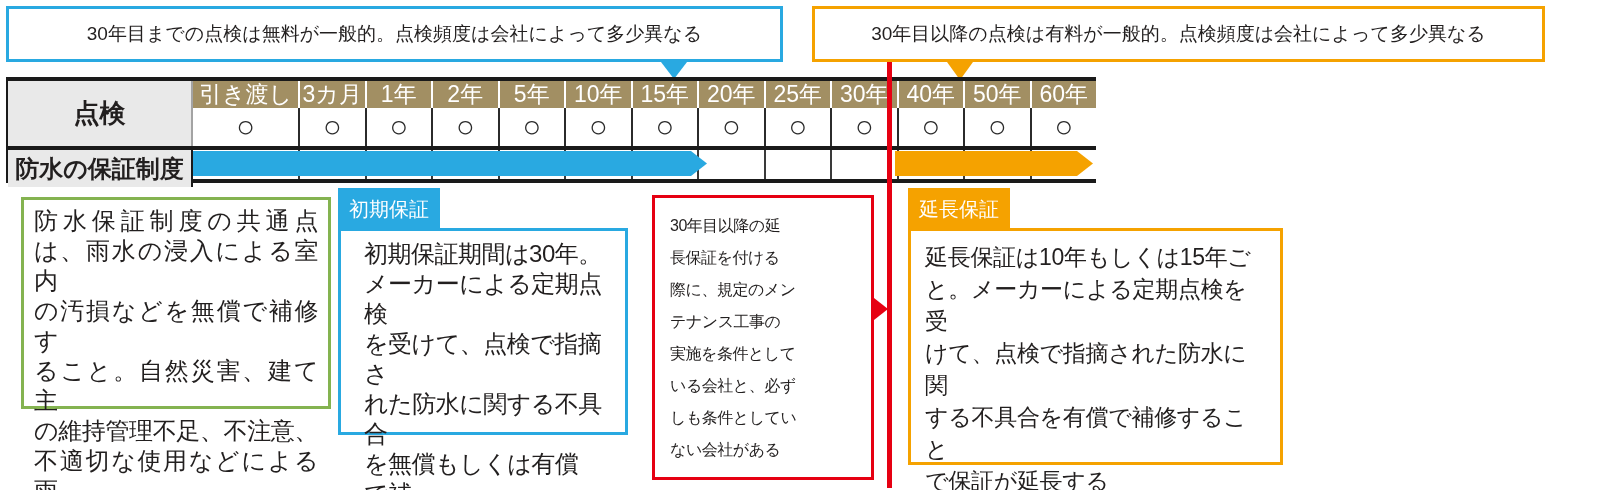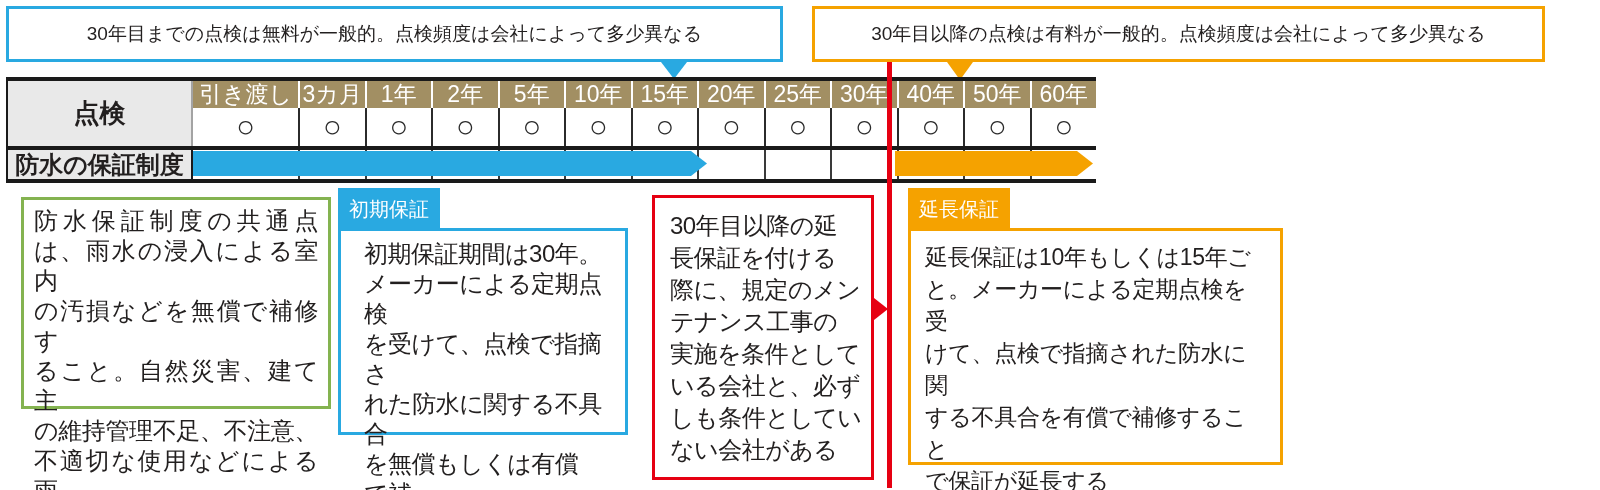--- a/index.html
+++ b/index.html
@@ -30,21 +30,21 @@
   #tb-bottom{left:0;top:102px;width:1090px;height:4px;}
   #tb-left{left:0;top:0;width:2px;height:106px;}
   #tb-right{left:1088px;top:0;width:2px;height:73px;}
   #tb-sep{left:0;top:69px;width:1090px;height:4px;}
   #cell-tenken{
     position:absolute;left:2px;top:4px;width:185px;height:65px;background:#e9e9e9;
     display:flex;align-items:center;justify-content:center;font-size:26px;font-weight:bold;
     border-right:2px solid #a3a3a3;box-sizing:border-box;
   }
   #cell-bosui{
-    position:absolute;left:2px;top:73px;width:185px;height:29px;background:#e9e9e9;
+    position:absolute;left:2px;top:73px;width:185px;height:37px;background:#e9e9e9;
     display:flex;align-items:center;justify-content:center;font-size:24px;font-weight:bold;
     border-right:2px solid #1a1a1a;box-sizing:border-box;white-space:nowrap;
   }
   #header-row{position:absolute;left:187px;top:4px;width:901px;height:27px;display:flex;}
   .hc{
     flex:0 0 66.5px;box-sizing:border-box;background:#a28f63;color:#fff;
     display:flex;align-items:center;justify-content:center;
     font-size:23px;white-space:nowrap;border-left:2px solid #fff;overflow:visible;
   }
   .hc:first-child{flex:0 0 105px;border-left:none;}
@@ -77,21 +77,21 @@
     position:absolute;top:188px;height:42px;line-height:42px;padding:0 11px;
     color:#fff;font-size:20px;z-index:3;white-space:nowrap;
   }
   #shoki-tab{left:338px;background:#29a9e1;}
   #shoki-box{
     left:338px;top:228px;width:290px;height:207px;border:3px solid #29a9e1;
     padding:8px 23px;font-size:24px;line-height:30px;letter-spacing:-0.5px;
   }
   #red-box{
     left:652px;top:195px;width:222px;height:285px;border:3px solid #e60012;
-    padding:12px 8px 0 15px;font-size:24px;line-height:32px;letter-spacing:-0.5px;
+    padding:12px 8px 0 15px;font-size:16px;line-height:32px;letter-spacing:-0.5px;
   }
   #red-pointer{
     position:absolute;left:874px;top:298px;width:0;height:0;z-index:51;
     border-top:11px solid transparent;border-bottom:11px solid transparent;
     border-left:14px solid #e60012;
   }
   #encho-tab{left:908px;background:#f5a200;}
   #encho-box{
     left:908px;top:228px;width:375px;height:237px;border:3px solid #f5a200;
     padding:10px 14px;font-size:23px;line-height:32px;letter-spacing:-0.3px;

